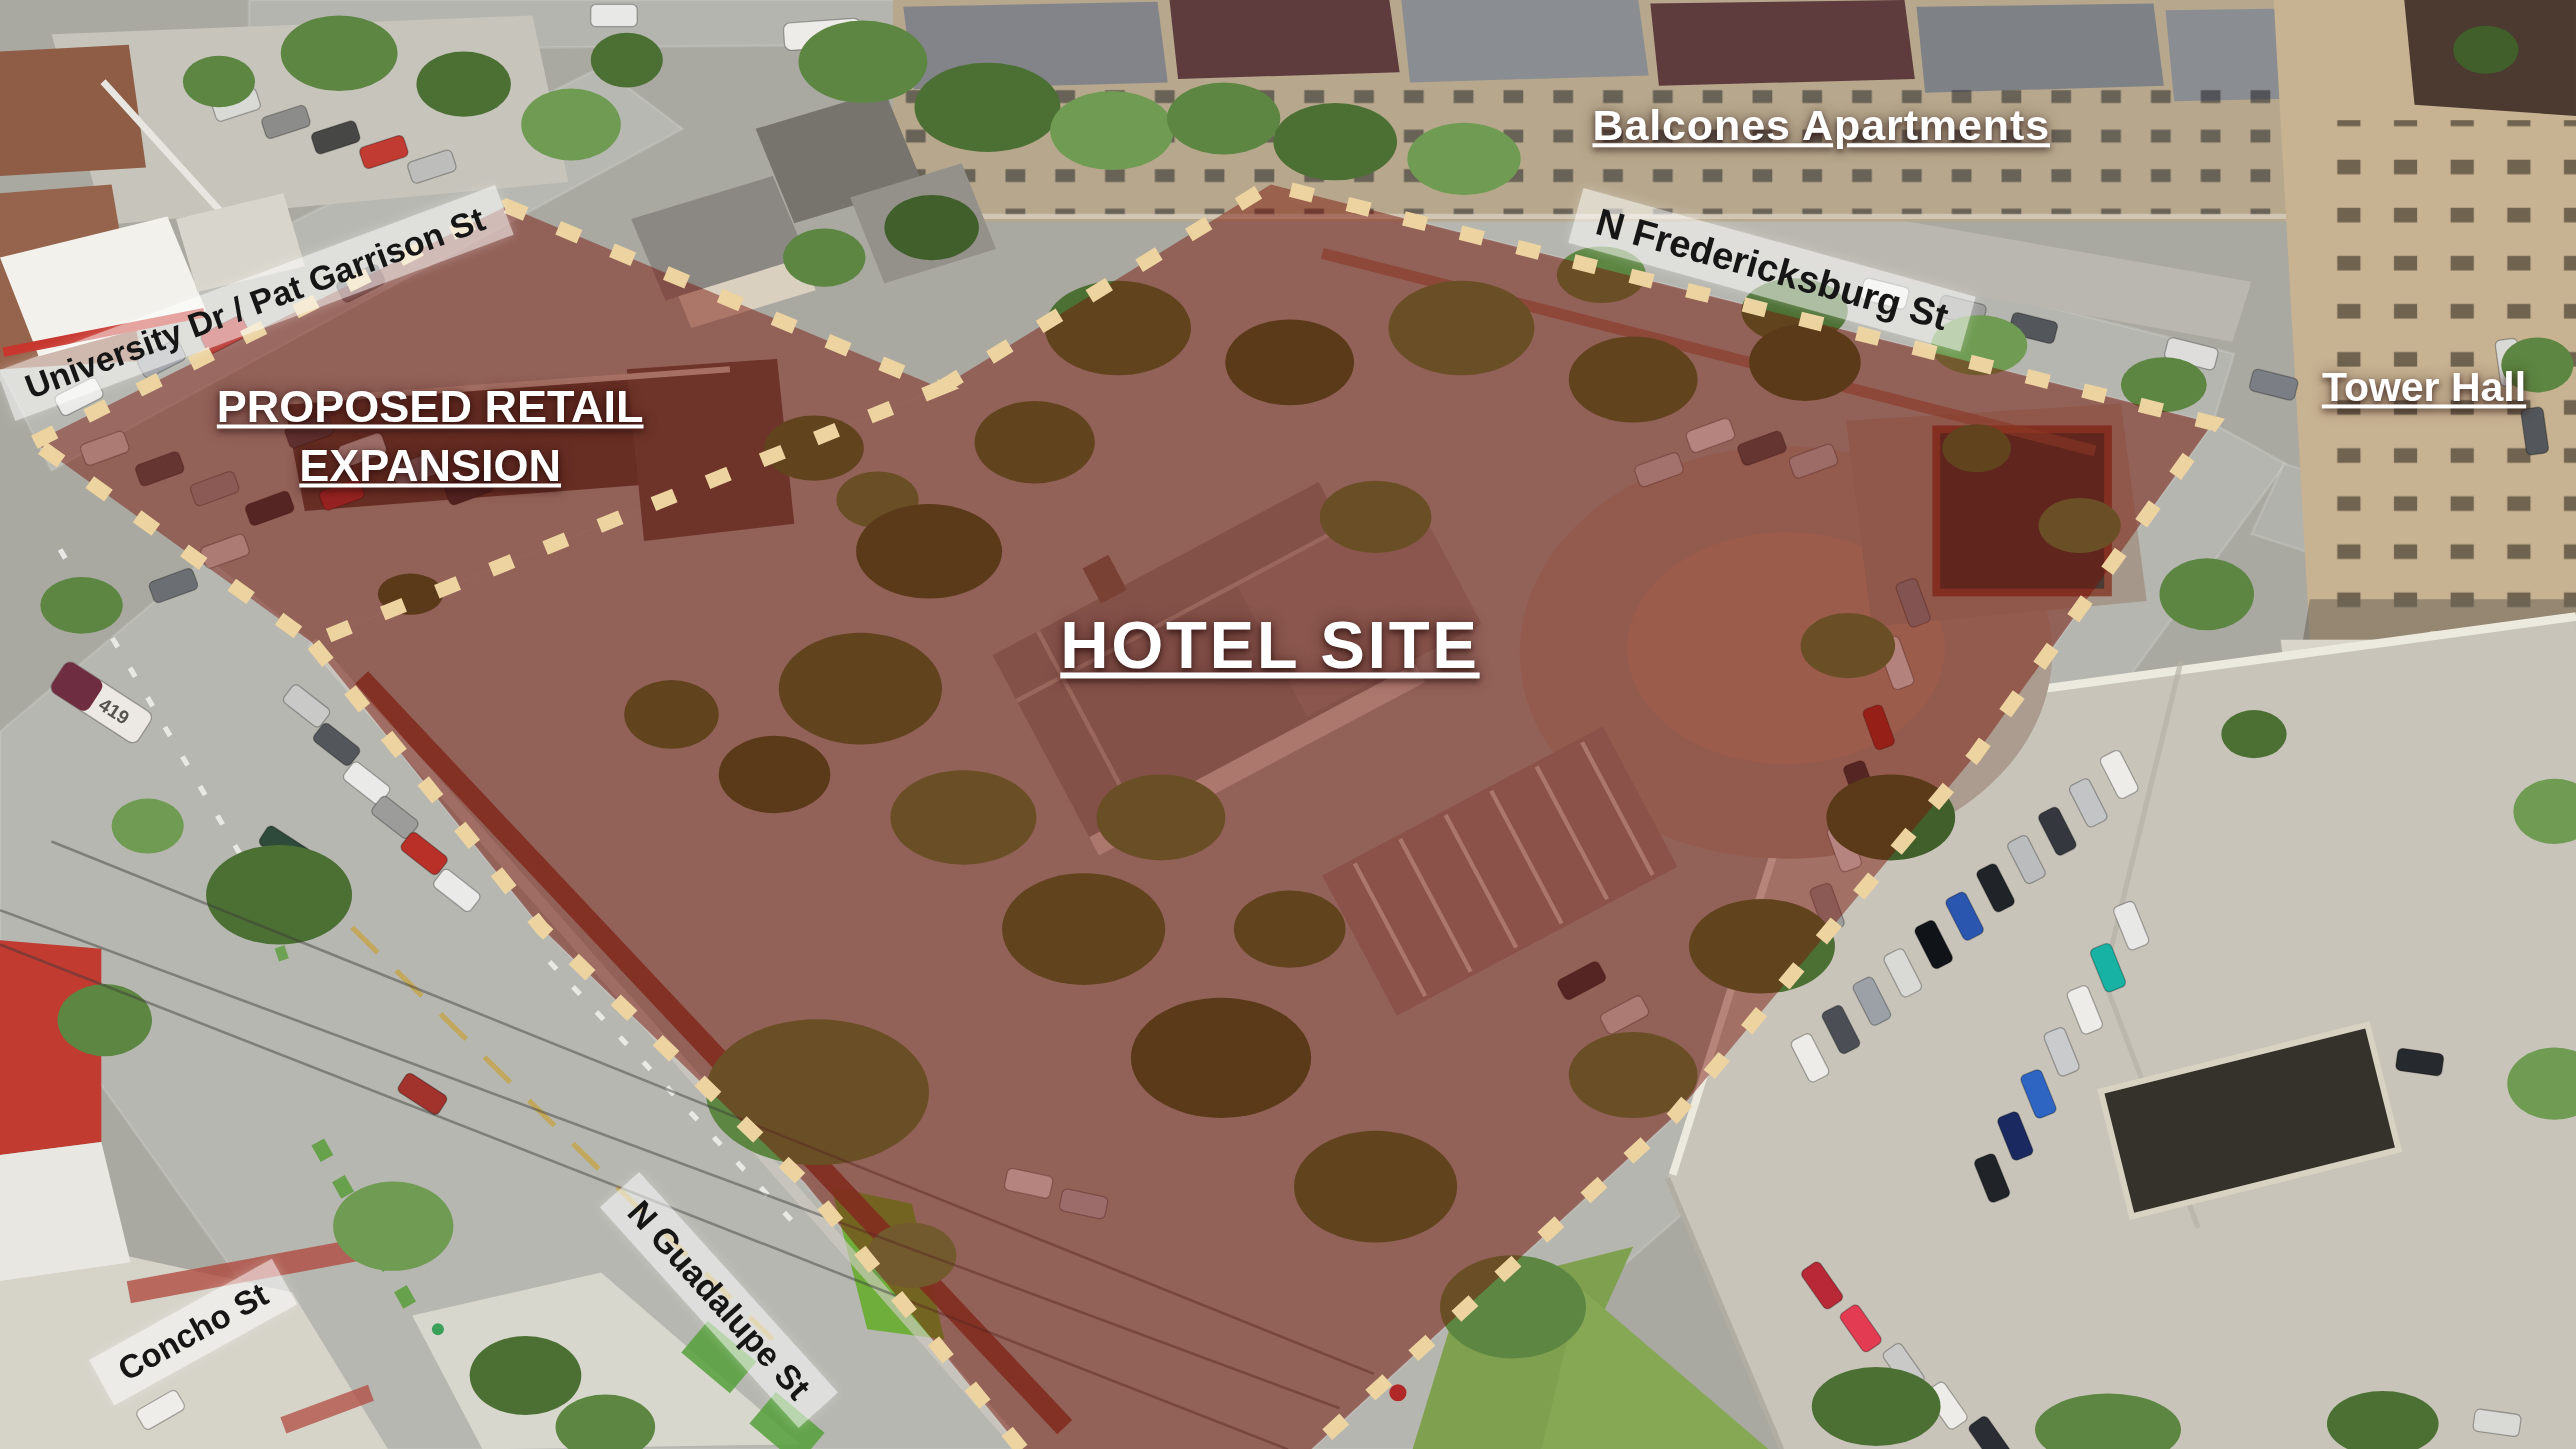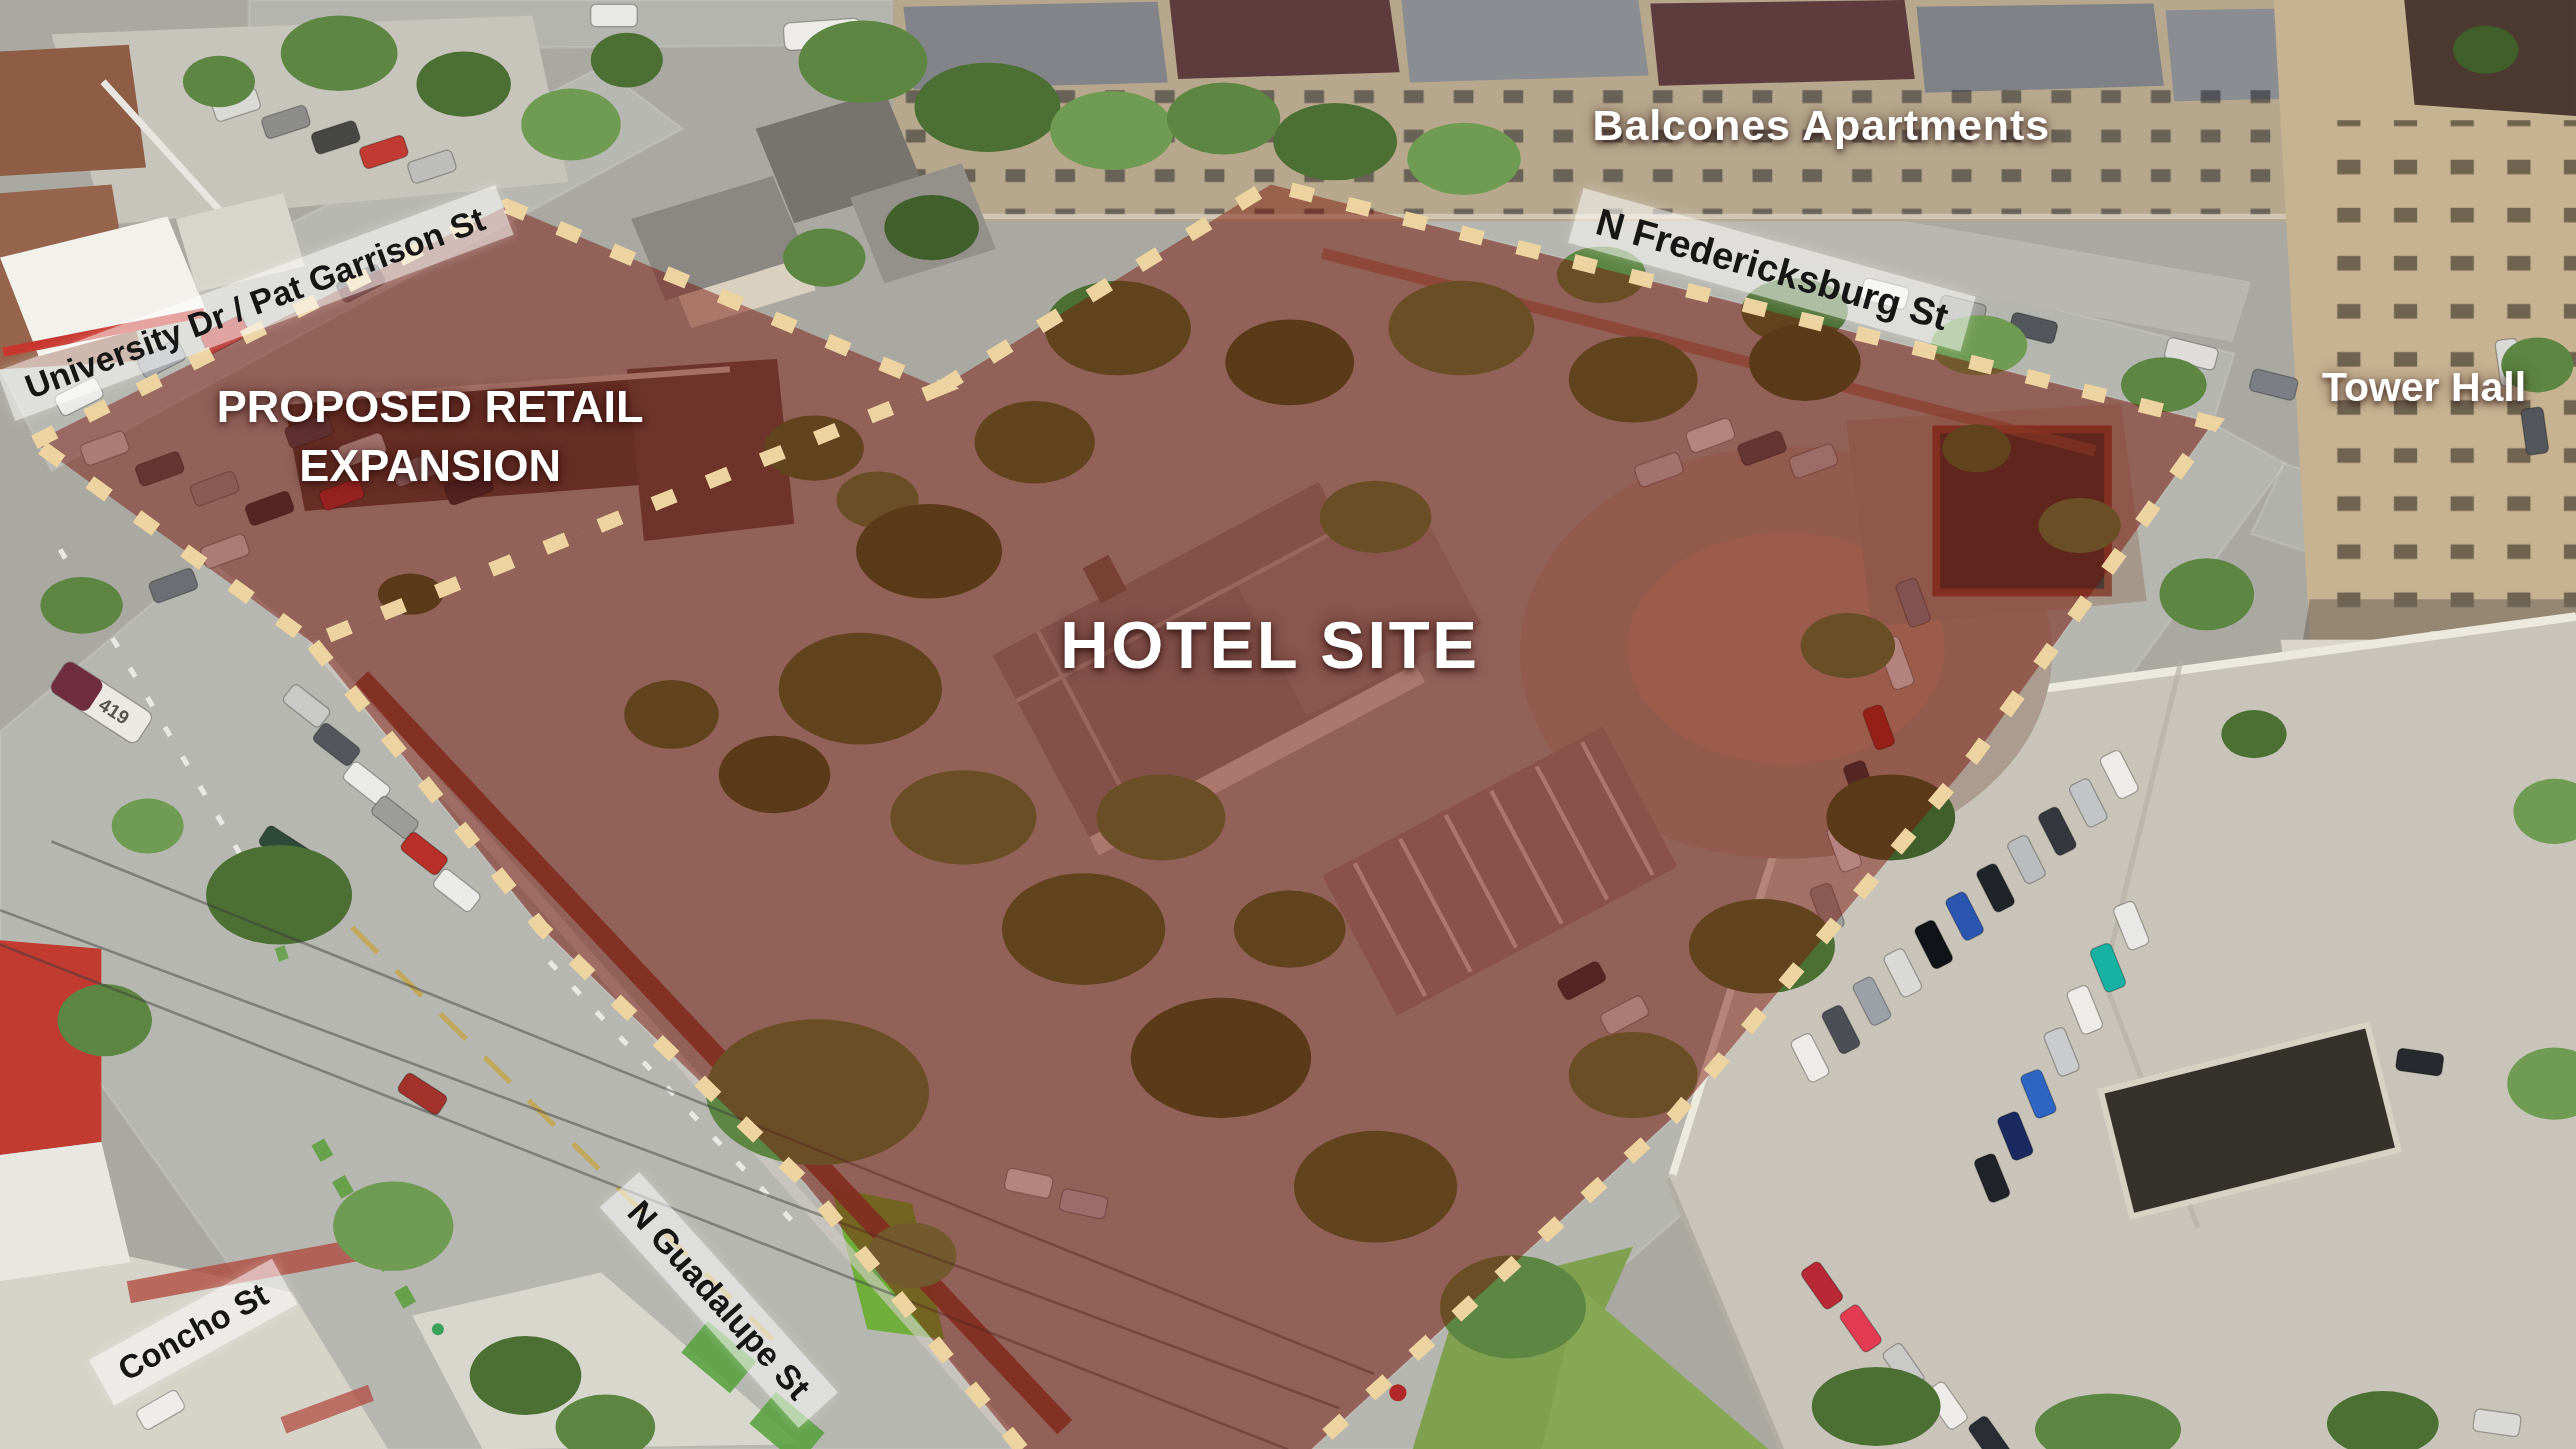--- a/index.html
+++ b/index.html
@@ -2,21 +2,21 @@
 <html style="--overlay-fill: rgba(122,16,6,0.47); --boundary-dash: #ecd3a0; --street-label-bg: rgba(255,255,255,0.55); --street-label-text: #161616; --site-label-text: #ffffff;font-size:13.7px"><head>
 <meta charset="utf-8">
 <style>
   html,body{margin:0;padding:0;background:#8e8e88;}
   #stage{position:relative;width:2576px;height:1449px;overflow:hidden;
          font-family:"Liberation Sans",sans-serif;background:#a9a8a1;}
   #scene{position:absolute;inset:0;display:block;}
   .label{position:absolute;transform:translate(-50%,-50%);white-space:nowrap;
          font-weight:bold;line-height:1.15;}
   .site-label{color:var(--site-label-text,#fff);
-         text-shadow:0 2.6px 6px rgba(35,8,8,.7),0 0 15.5px rgba(35,8,8,.4);}
+         text-shadow:0 2.6px 6px rgba(35,8,8,.7),0 0 15.5px rgba(35,8,8,.4);text-decoration:underline;}
   .street-label{color:var(--street-label-text,#161616);
          background:var(--street-label-bg,rgba(255,255,255,.55));
          padding:6.9px 22px;box-shadow:0 0 12px rgba(255,255,255,.25);}
   .lbl-balcones{left:70.7%;top:8.7%;font-size:43px;letter-spacing:0.9px;}
   .lbl-tower{left:94.1%;top:25.1%;font-size:41px;margin-top:24px;}
   .lbl-hotel{left:49.3%;top:44.5%;font-size:67px;letter-spacing:2.6px;}
   .lbl-retail{left:16.7%;top:30.1%;font-size:45px;text-align:center;line-height:1.3;}
   .lbl-univ{left:9.9%;top:20.9%;font-size:34px;transform:translate(-50%,-50%) rotate(-20.5deg);}
   .lbl-fred{left:68.8%;top:18.6%;font-size:38px;transform:translate(-50%,-50%) rotate(15.5deg);}
   .lbl-guad{left:27.9%;top:89.7%;font-size:34px;transform:translate(-50%,-50%) rotate(48deg);}

